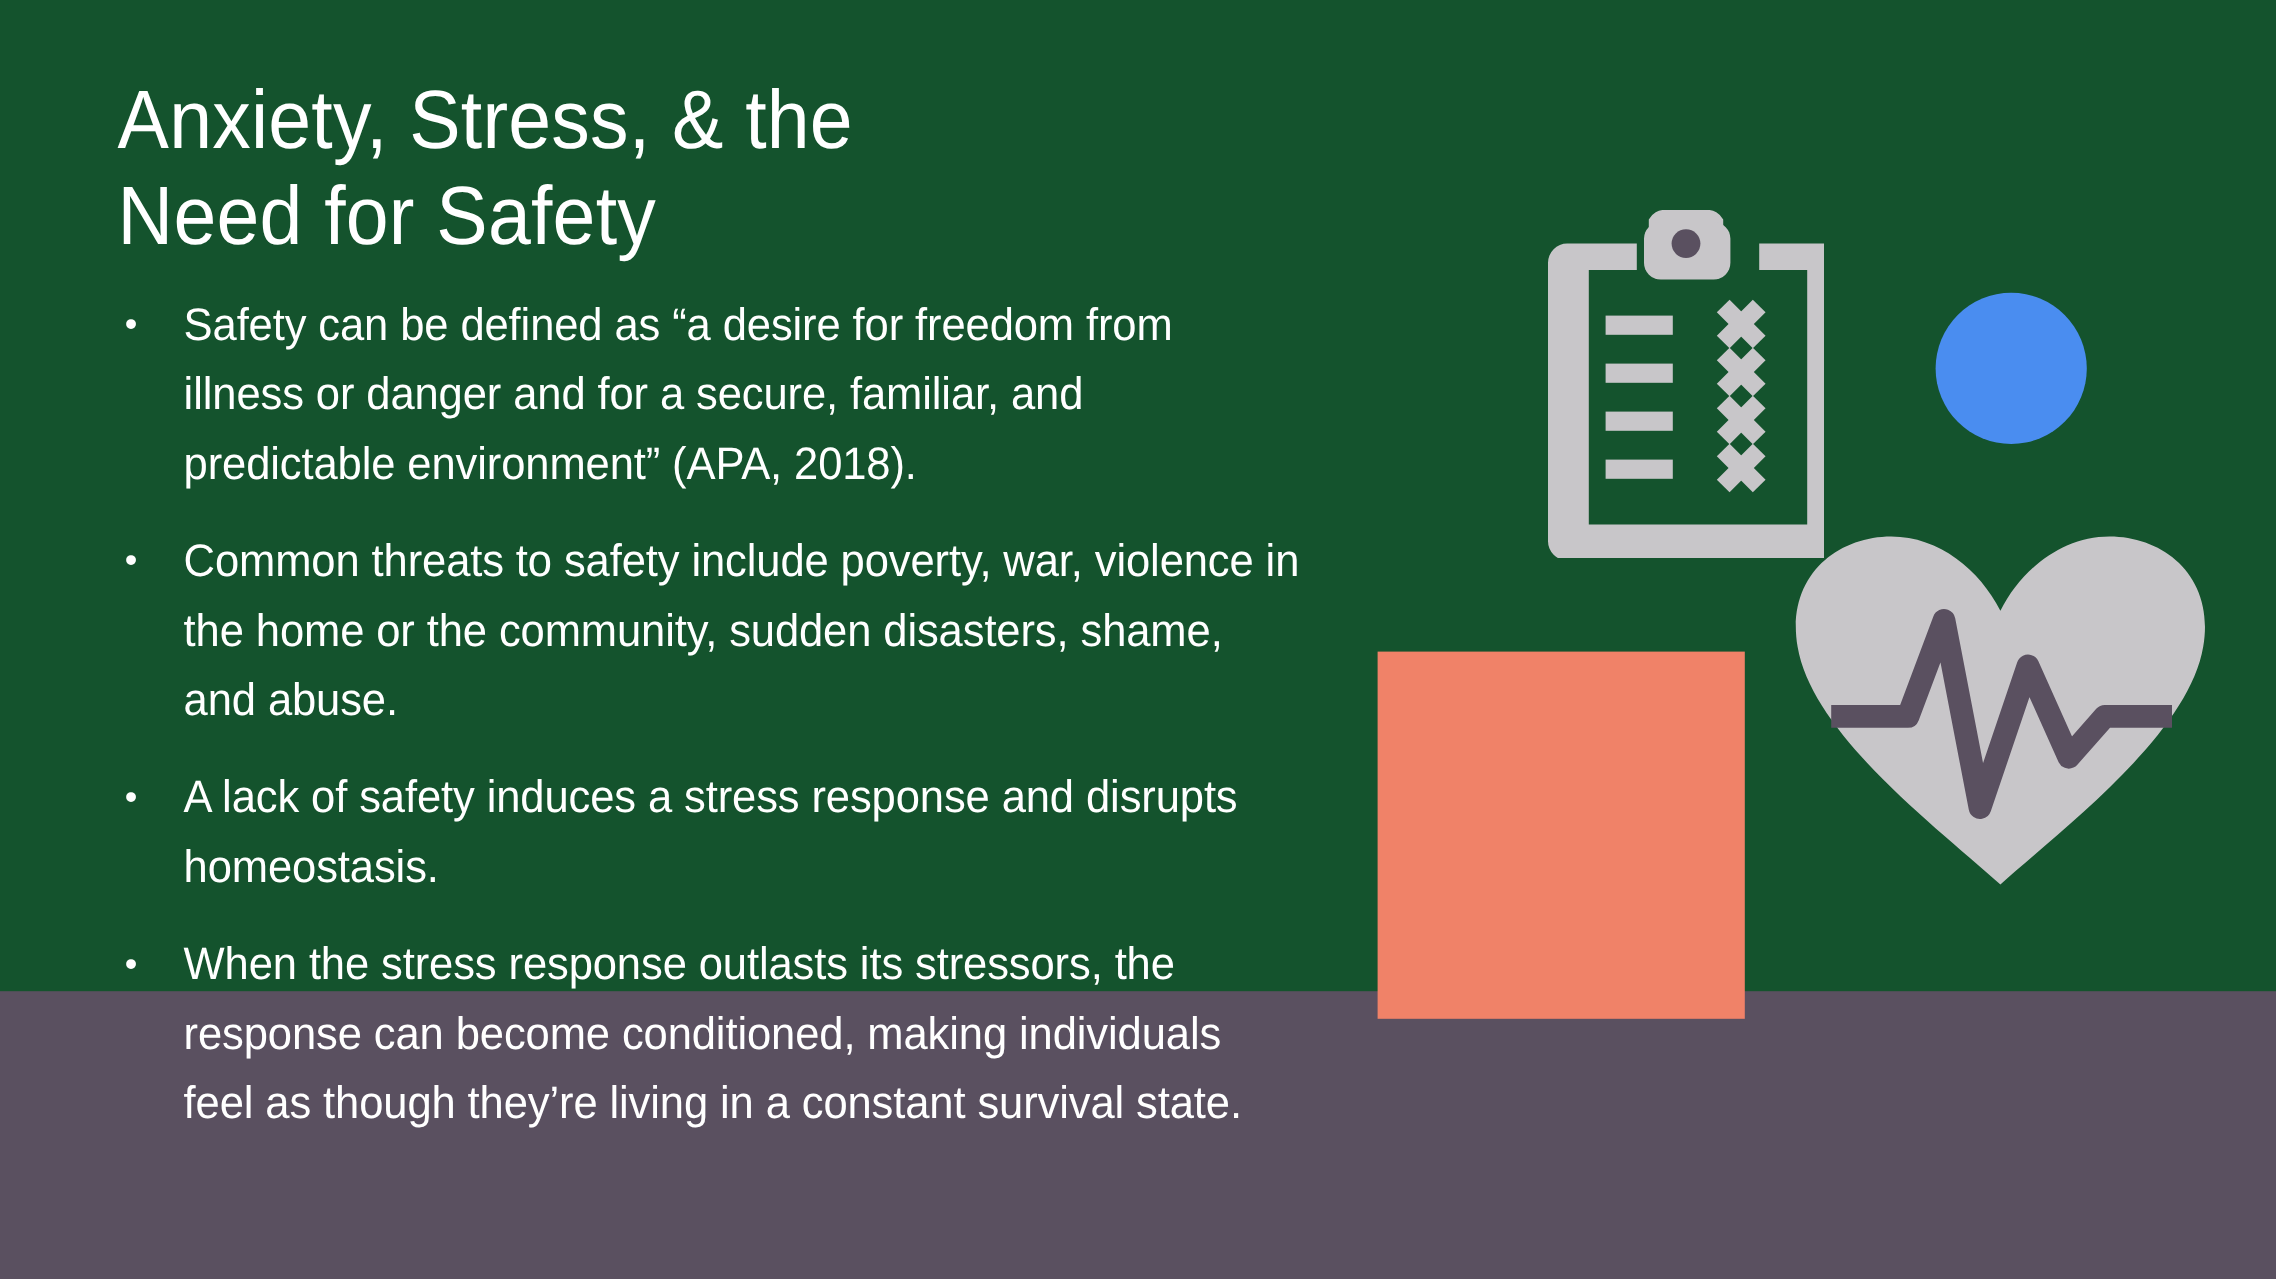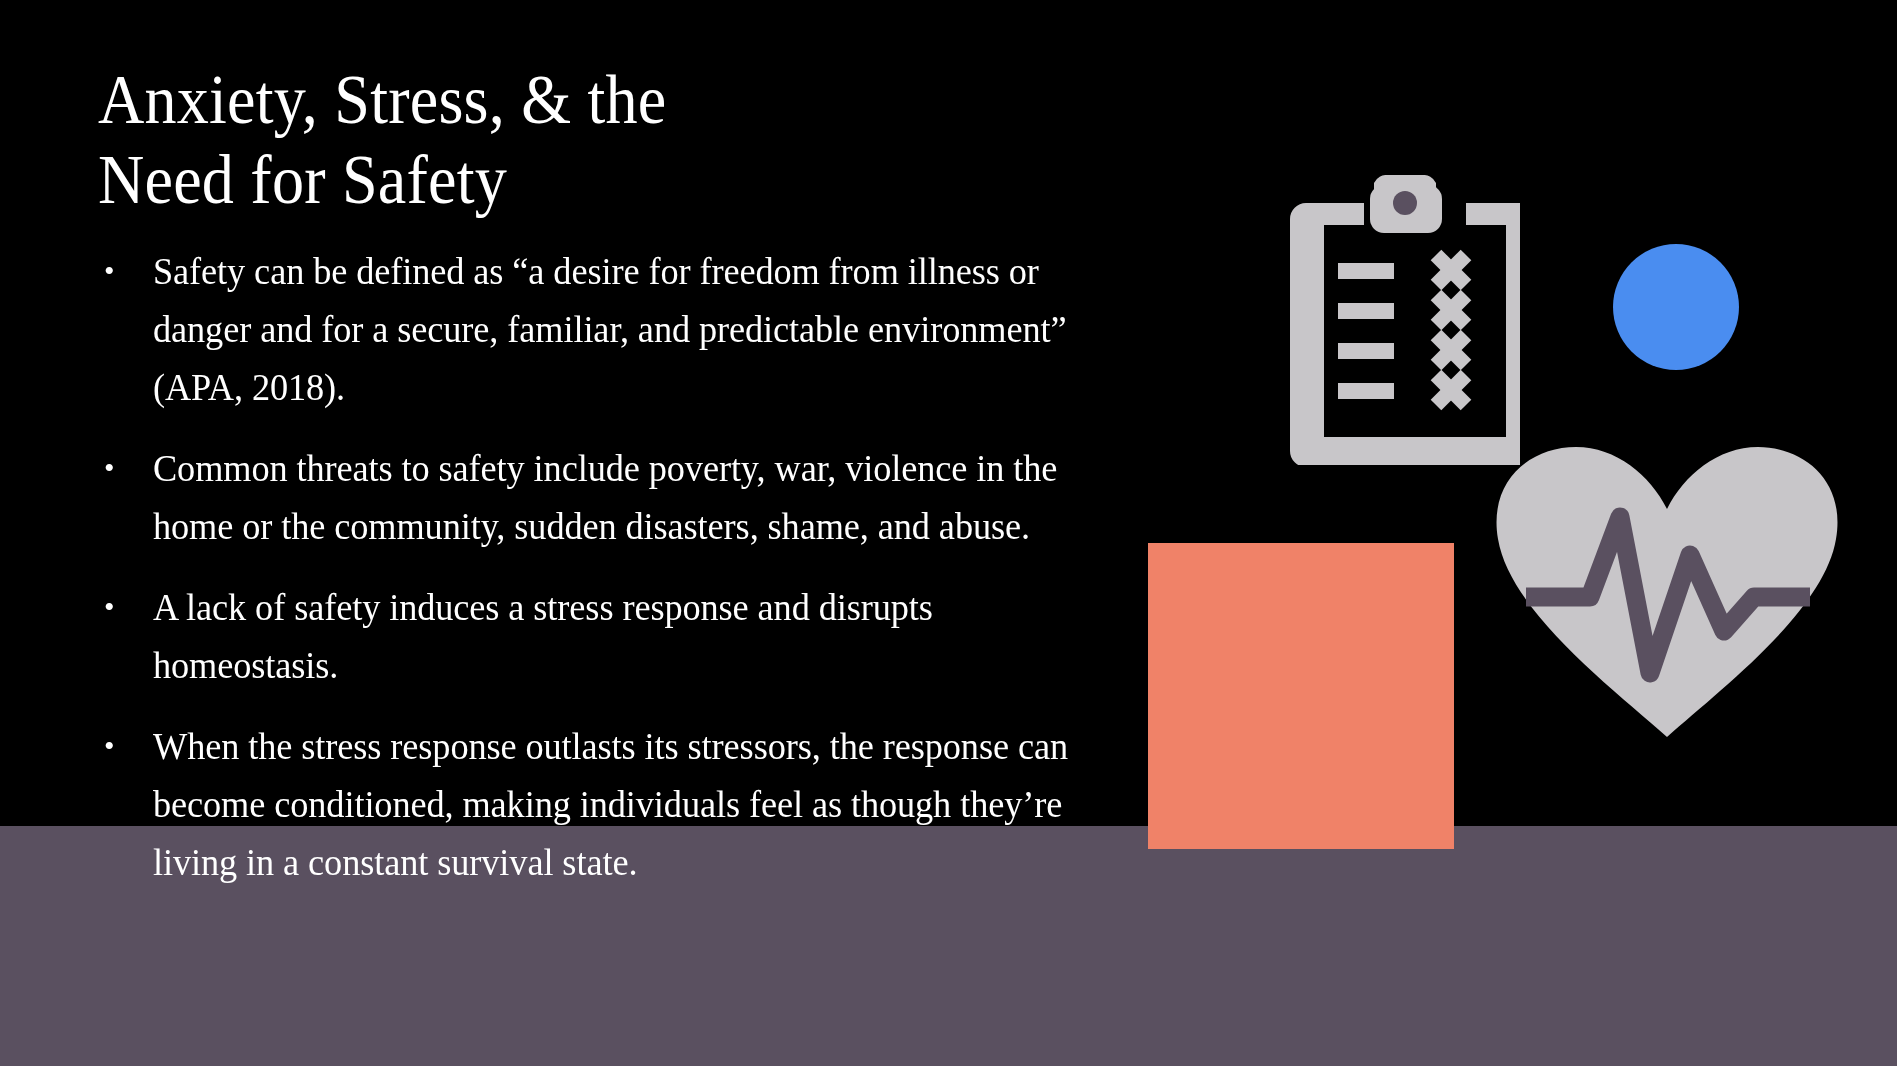--- a/index.html
+++ b/index.html
@@ -7,22 +7,21 @@
   body {
     background:#5a5060;
     font-family:"Liberation Sans", sans-serif;
     overflow:hidden;
     position:relative;
   }
   .slide {
     position:relative;
     width:1897px;
     height:826px;
-    background:#000000;
-    font-family:Liberation Serif, serif;
+    background:#14532d;
   }
 
   
   .content {
     position:absolute;
     left:98px;
     top:60px;
     width:1030px;
   }
   .title {

